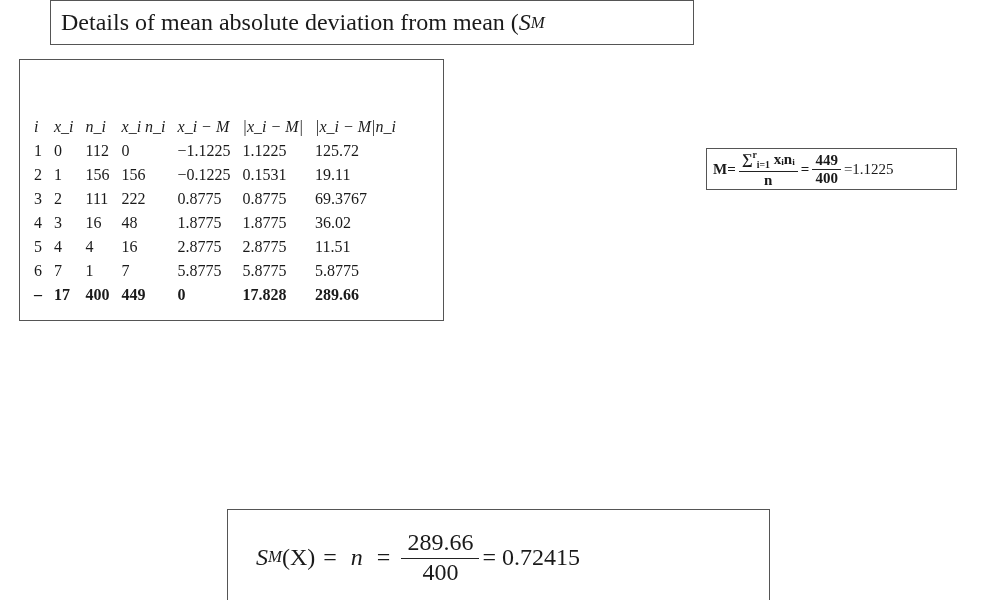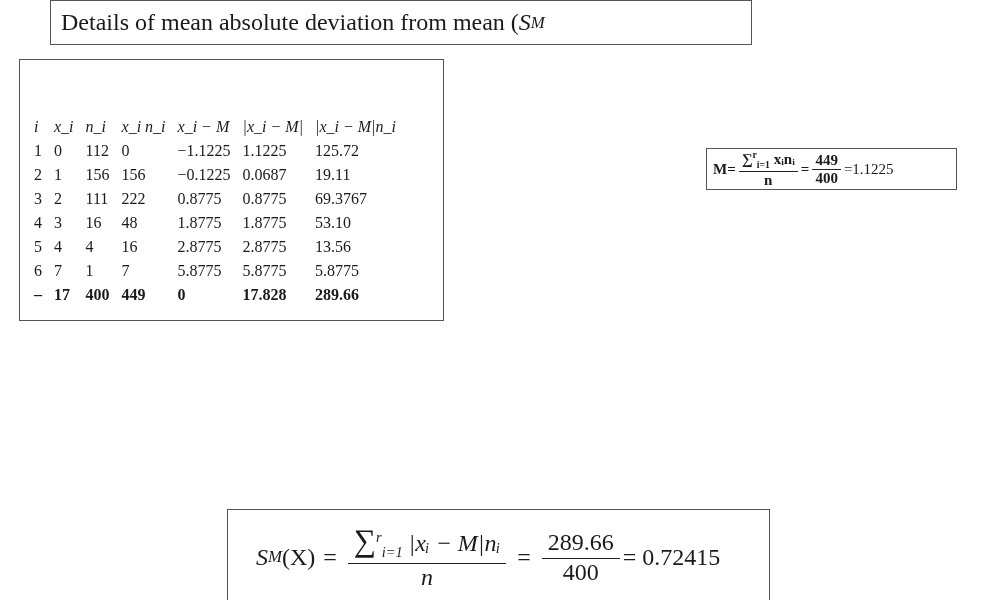--- a/index.html
+++ b/index.html
@@ -1,19 +1,19 @@
 <!DOCTYPE html>
 <html><head>
 <meta charset="utf-8">
 <style>
   html, body { margin: 0; padding: 0; background: #ffffff; }
   body { width: 1000px; height: 600px; position: relative; overflow: hidden;
          font-family: "Liberation Serif", "DejaVu Serif", serif; color: #1a1a1a; }
   .box { position: absolute; border: 1.5px solid #555; box-sizing: border-box; background: #fff; }
-  #title-box { left: 50px; top: 0px; width: 702px; height: 45px; font-size: 24px;
+  #title-box { left: 50px; top: 0px; width: 644px; height: 45px; font-size: 24px;
                display: flex; align-items: center; padding-left: 10px; }
   #table-box { left: 19px; top: 59px; width: 425px; height: 262px; }
   table { position: absolute; left: 6px; top: 55px; border-collapse: collapse; font-size: 16px; }
   td, th { padding: 0 6px; height: 24px; text-align: left; font-weight: normal; white-space: nowrap; }
   th { font-style: italic; }
   td.first, th.first { text-align: left; padding-left: 8px; }
   tr.total td { font-weight: bold; }
   .it { font-style: italic; }
   sub { font-size: 70%; }
   #mean-box { left: 706px; top: 148px; width: 251px; height: 42px; font-size: 15px;
@@ -59,49 +59,49 @@
         <td>−1.1225</td>
         <td>1.1225</td>
         <td>125.72</td>
       </tr>
       <tr>
         <td class="first">2</td>
         <td>1</td>
         <td>156</td>
         <td>156</td>
         <td>−0.1225</td>
-        <td>0.0687</td>
+        <td>0.1531</td>
         <td>19.11</td>
       </tr>
       <tr>
         <td class="first">3</td>
         <td>2</td>
         <td>111</td>
         <td>222</td>
         <td>0.8775</td>
         <td>0.8775</td>
         <td>69.3767</td>
       </tr>
       <tr>
         <td class="first">4</td>
         <td>3</td>
         <td>16</td>
         <td>48</td>
         <td>1.8775</td>
         <td>1.8775</td>
-        <td>53.10</td>
+        <td>36.02</td>
       </tr>
       <tr>
         <td class="first">5</td>
         <td>4</td>
         <td>4</td>
         <td>16</td>
         <td>2.8775</td>
         <td>2.8775</td>
-        <td>13.56</td>
+        <td>11.51</td>
       </tr>
       <tr>
         <td class="first">6</td>
         <td>7</td>
         <td>1</td>
         <td>7</td>
         <td>5.8775</td>
         <td>5.8775</td>
         <td>5.8775</td>
       </tr>
@@ -131,21 +131,20 @@
   </span>
   <span>=1.1225</span>
 </div>
 
 <div id="sm-box" class="box">
   <span class="it">S</span>
     <sub class="it">M</sub>
     <span>(X)</span>
   <span class="eq">=</span>
   <span class="frac">
-    <span class="num"><span class="sum">∑</span><sup class="it" style="font-size:60%">r</sup><sub class="it" style="font-size:60%">i=1</sub> <span class="it">|xᵢ − M|nᵢ</span></span>
     <span class="den it">n</span>
   </span>
   <span class="eq">=</span>
   <span class="frac">
     <span class="num">289.66</span>
     <span class="den">400</span>
   </span>
   <span style="margin-left:0">= 0.72415</span>
 </div>
 

